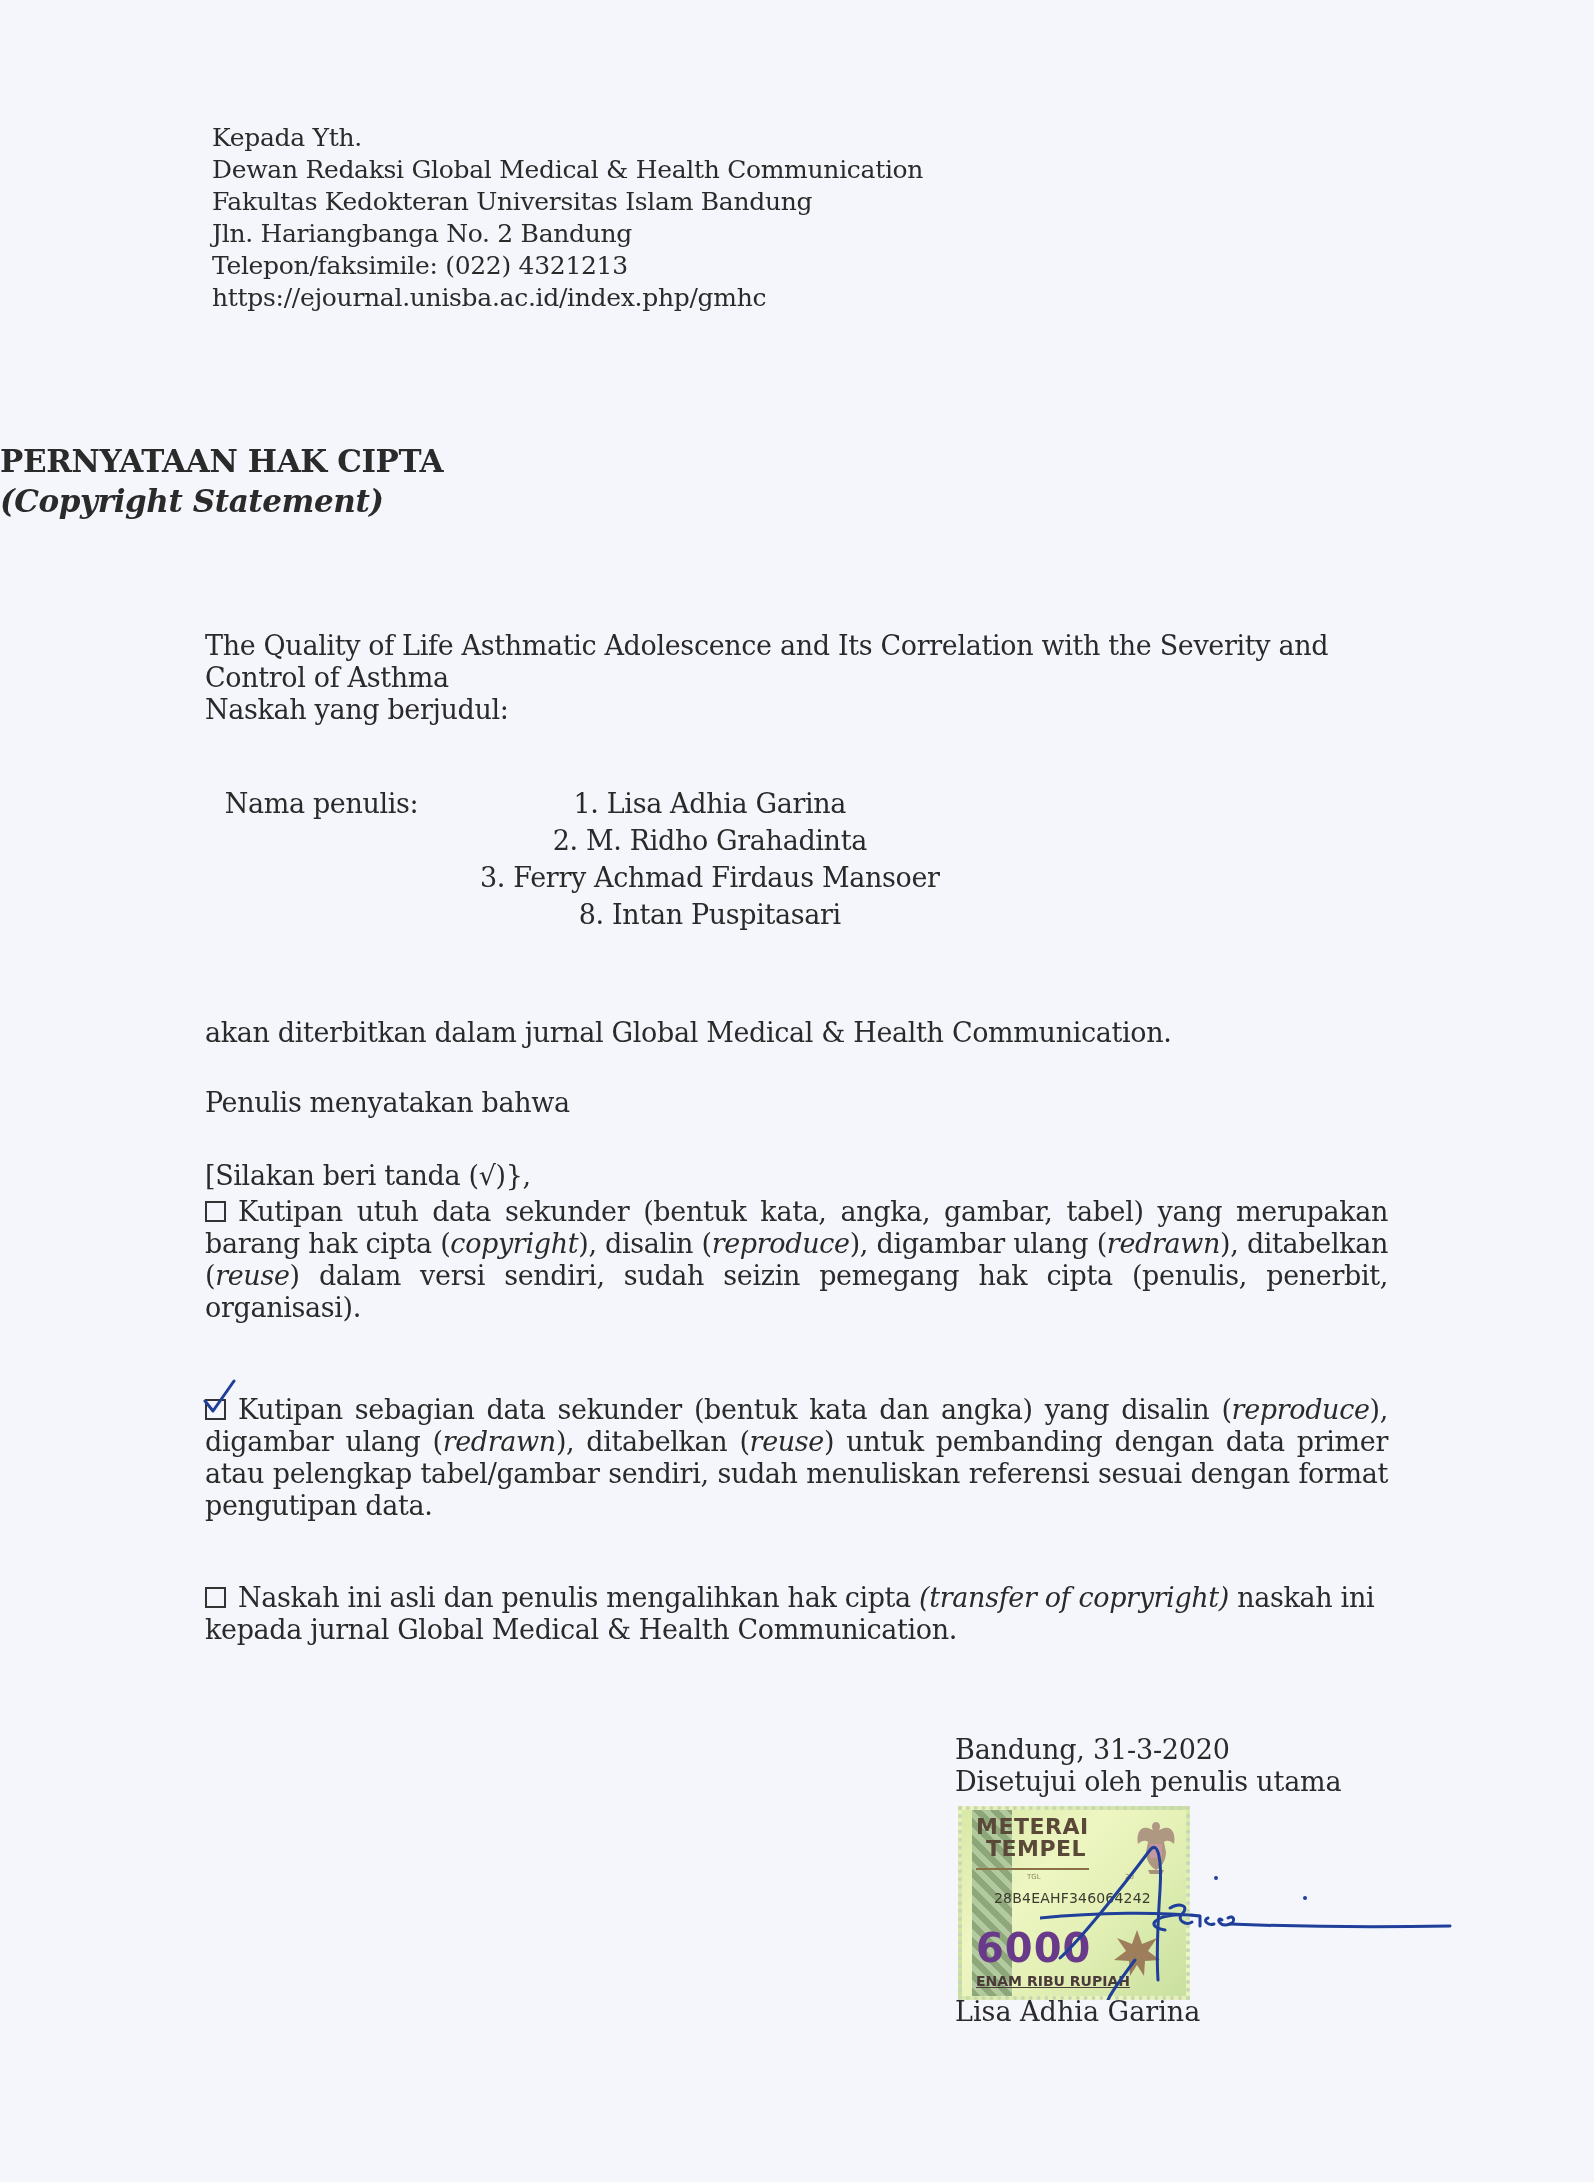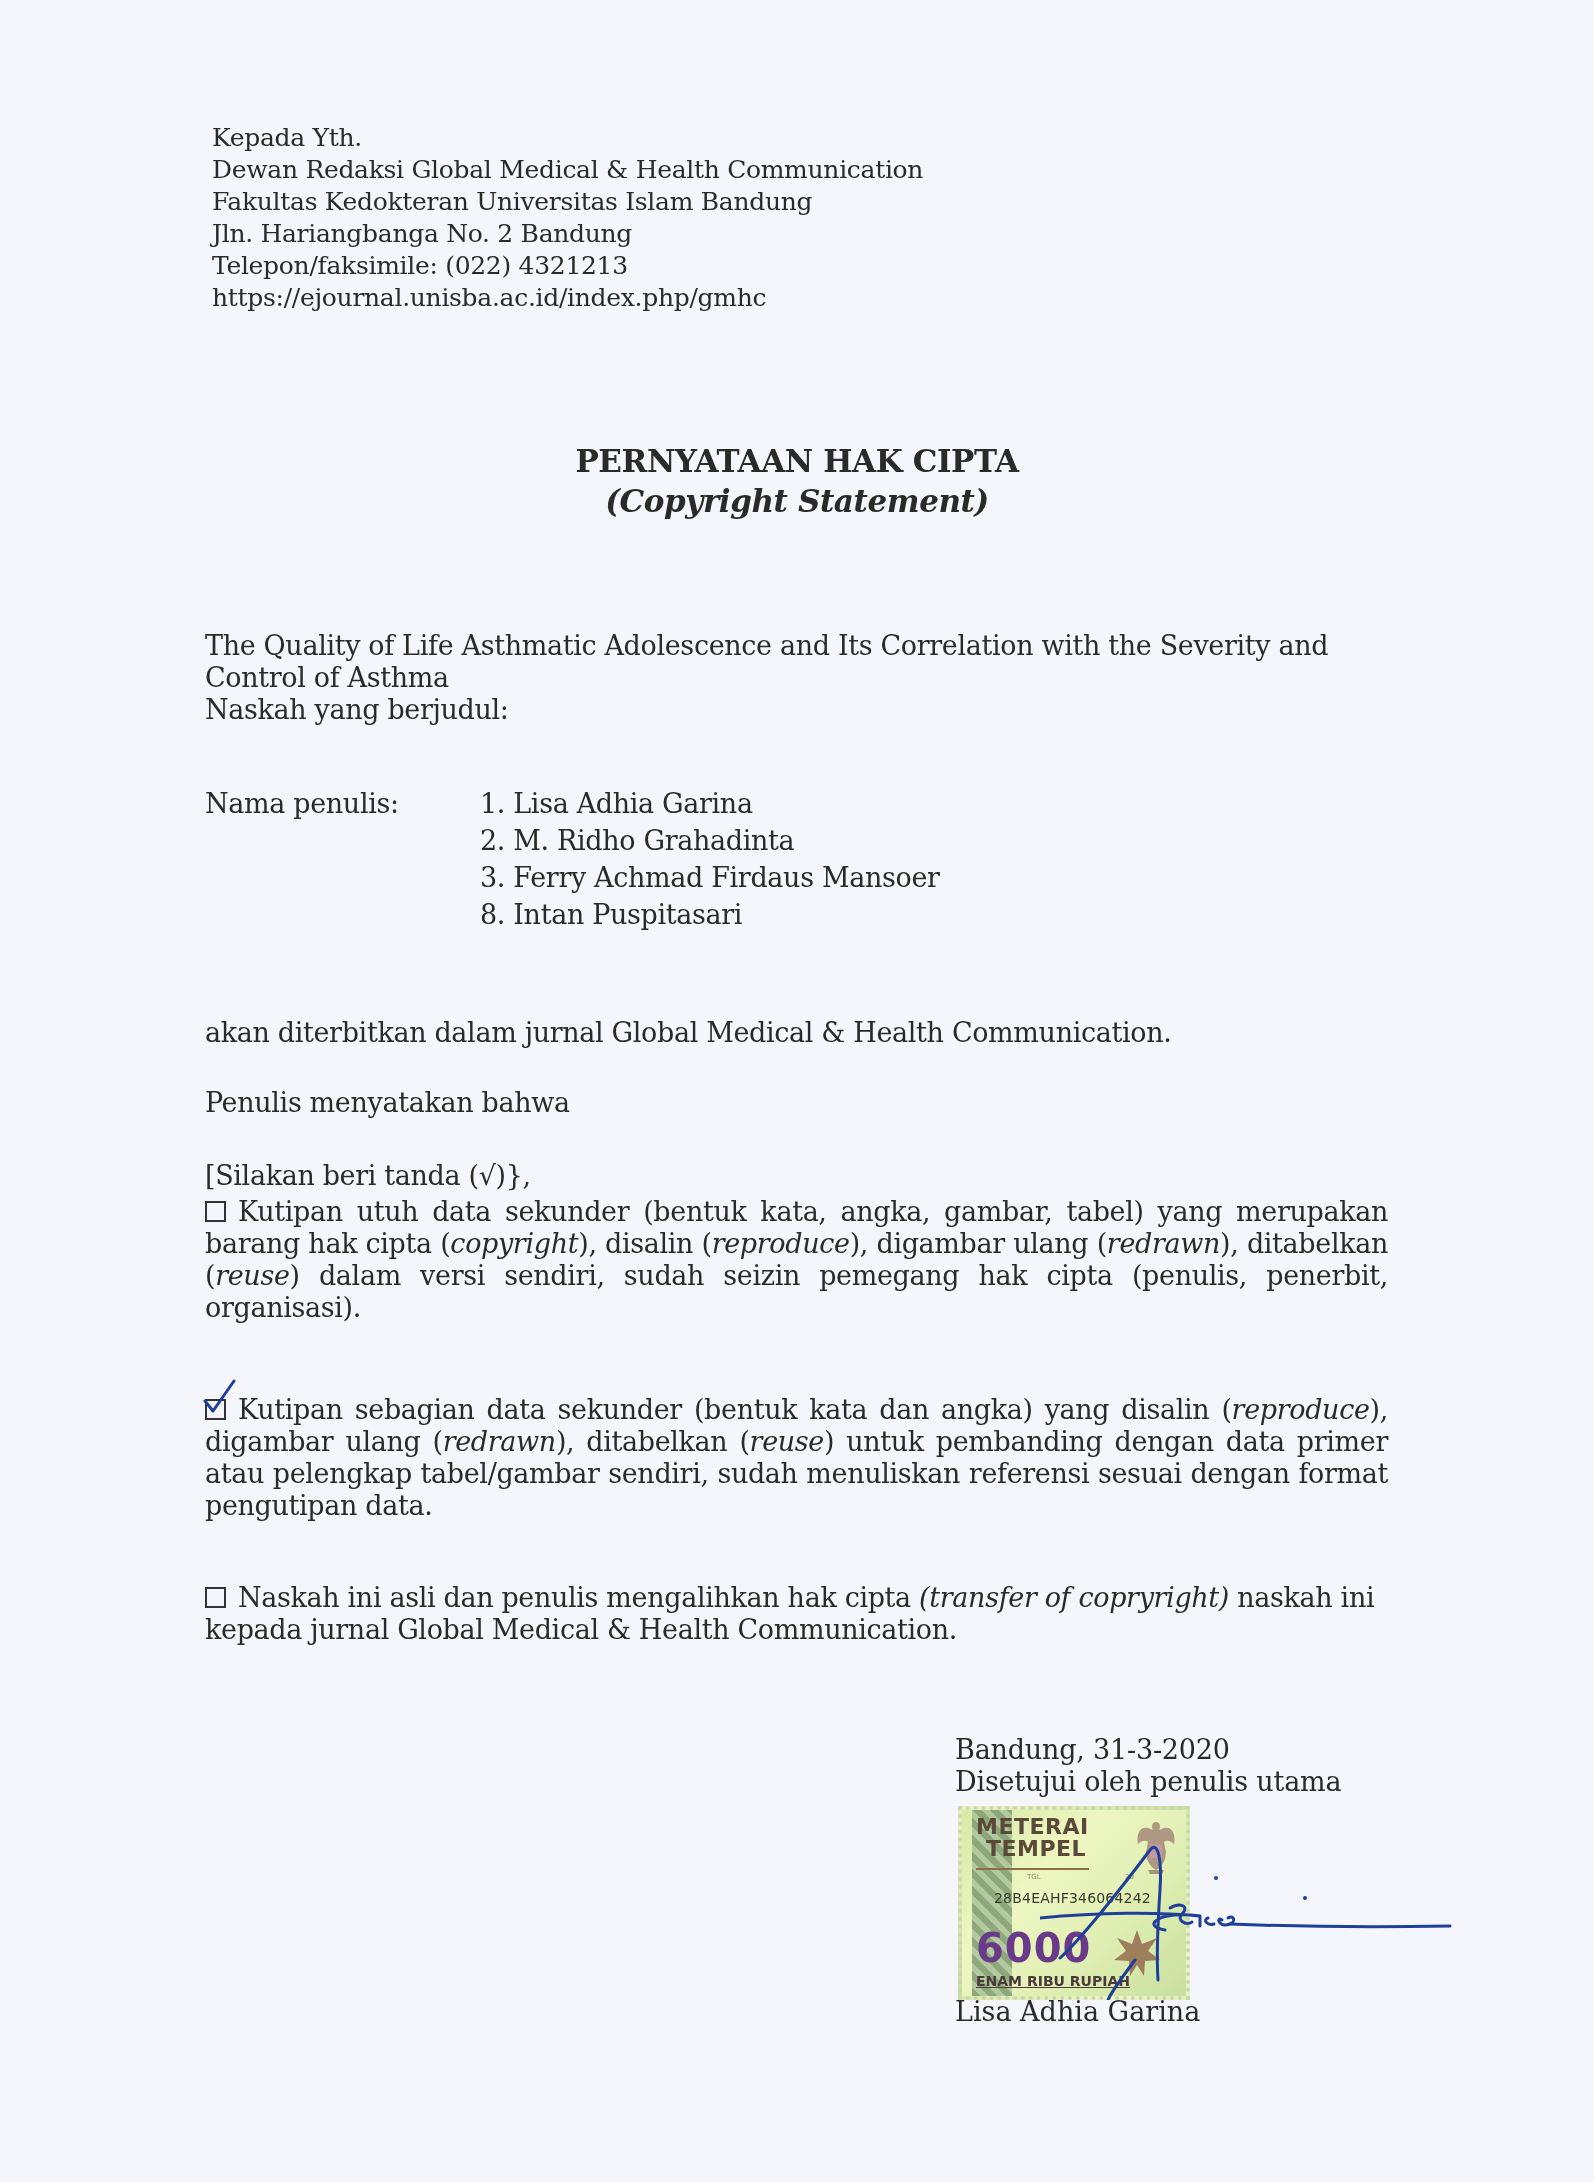--- a/index.html
+++ b/index.html
@@ -25,41 +25,41 @@
       line-height: 32px;
       letter-spacing: -0.3px;
     }
     .address div { white-space: nowrap; }
 
     
     .title-block {
       left: 0;
       width: 1594px;
       top: 441px;
-      text-align: center;
+      text-align: left;
       font-size: 31px;
       line-height: 40px;
       font-weight: bold;
       letter-spacing: -0.4px;
     }
     .title-block .sub { font-style: italic; }
 
     
     .para {
       left: 205px;
       font-size: 27px;
       line-height: 32px;
       letter-spacing: -0.35px;
     }
     .manuscript { top: 630px; width: 1190px; }
     .authors { top: 785px; }
     .authors .row { display: flex; white-space: nowrap; }
     .authors .label { width: 233px; }
     .authors .names div { line-height: 37px; margin-left: 42px; }
-    .authors .row { line-height: 37px; }
+    .authors .row { line-height: 37px; text-align: center; }
     .publish { top: 1017px; white-space: nowrap; }
     .declare { top: 1087px; white-space: nowrap; }
     .instr { top: 1160px; white-space: nowrap; }
 
     .opt {
       left: 205px;
       width: 1183px;
       font-size: 27px;
       line-height: 32px;
       letter-spacing: -0.35px;

